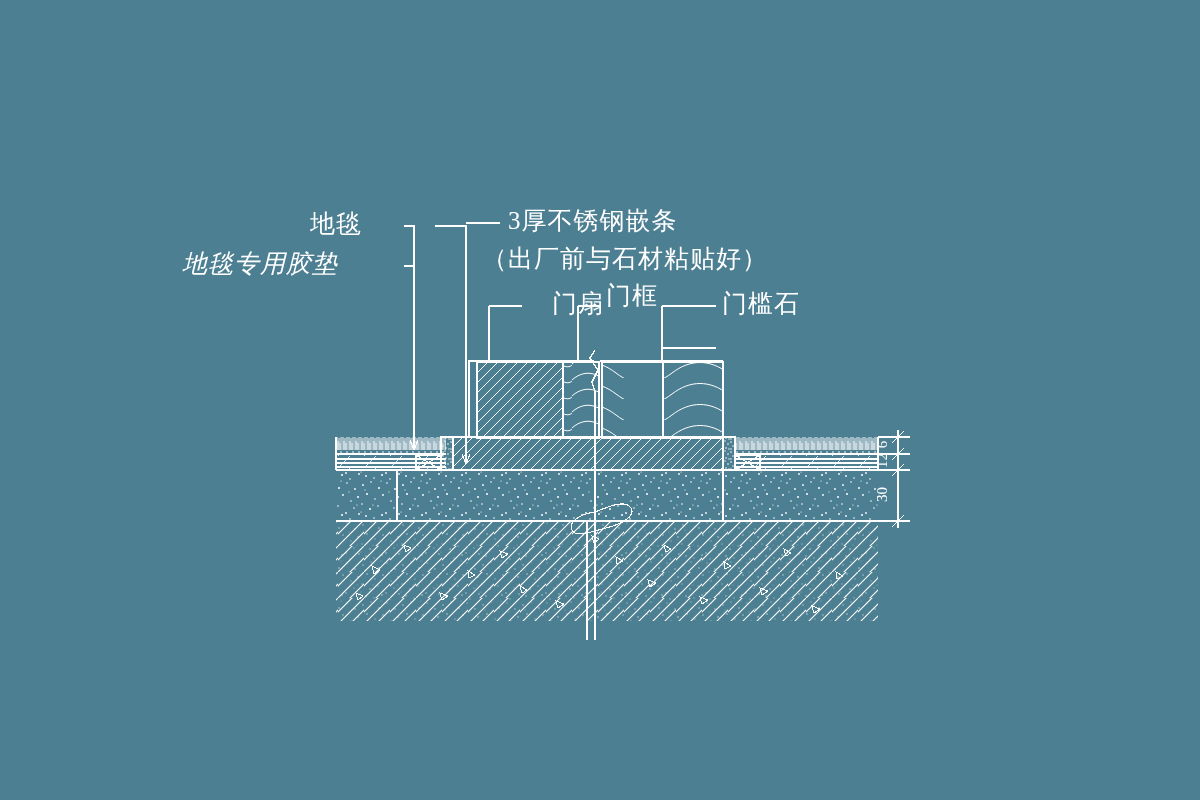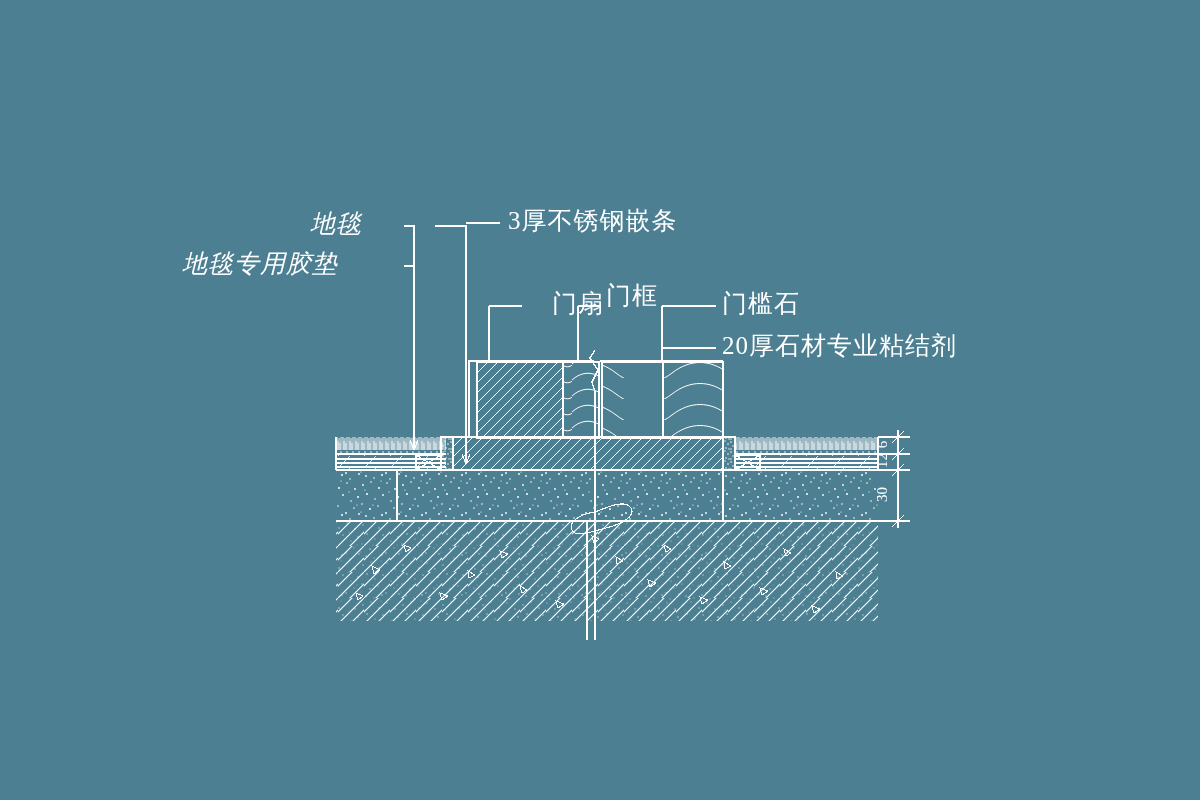--- a/index.html
+++ b/index.html
@@ -254,34 +254,34 @@
 
       <path d="M892 443 L904 431"></path>
       <path d="M892 460 L904 448"></path>
       <path d="M892 476 L904 464"></path>
       <path d="M892 527 L904 515"></path>
     </g>
 
   </g>
 </svg>
 
-<div class="lbl cn" style="left:310px;top:210px;text-align:left;font-style:italic;">地毯</div>
+<div class="lbl cn" style="left:310px;top:210px;text-align:left;">地毯</div>
 
 <div class="lbl cn" style="left:182px;top:250px;text-align:right;font-style:italic;">地毯专用胶垫</div>
 
 <div class="lbl cn" style="left:508px;top:207px;">3厚不锈钢嵌条</div>
 
+<div class="lbl cn" style="left:482px;top:245px;">（出厂前与石材粘贴好）</div>
 
 <div class="lbl cn" style="left:552px;top:290px;">门扇</div>
 
 <div class="lbl cn" style="left:606px;top:282px;">门框</div>
 
 <div class="lbl cn" style="left:722px;top:290px;">门槛石</div>
 
-<div class="lbl cn" style="left:722px;top:332px;">20厚石材专业粘结剂</div>
 
 <div class="dim rot" style="left:873px;top:436px;width:18px;text-align:center;">6</div>
 
 <div class="dim rot" style="left:873px;top:452px;width:18px;text-align:center;">12</div>
 
 <div class="dim rot" style="left:869px;top:486px;width:26px;text-align:center;">30</div>
 
 </div>
 
 </body></html>

